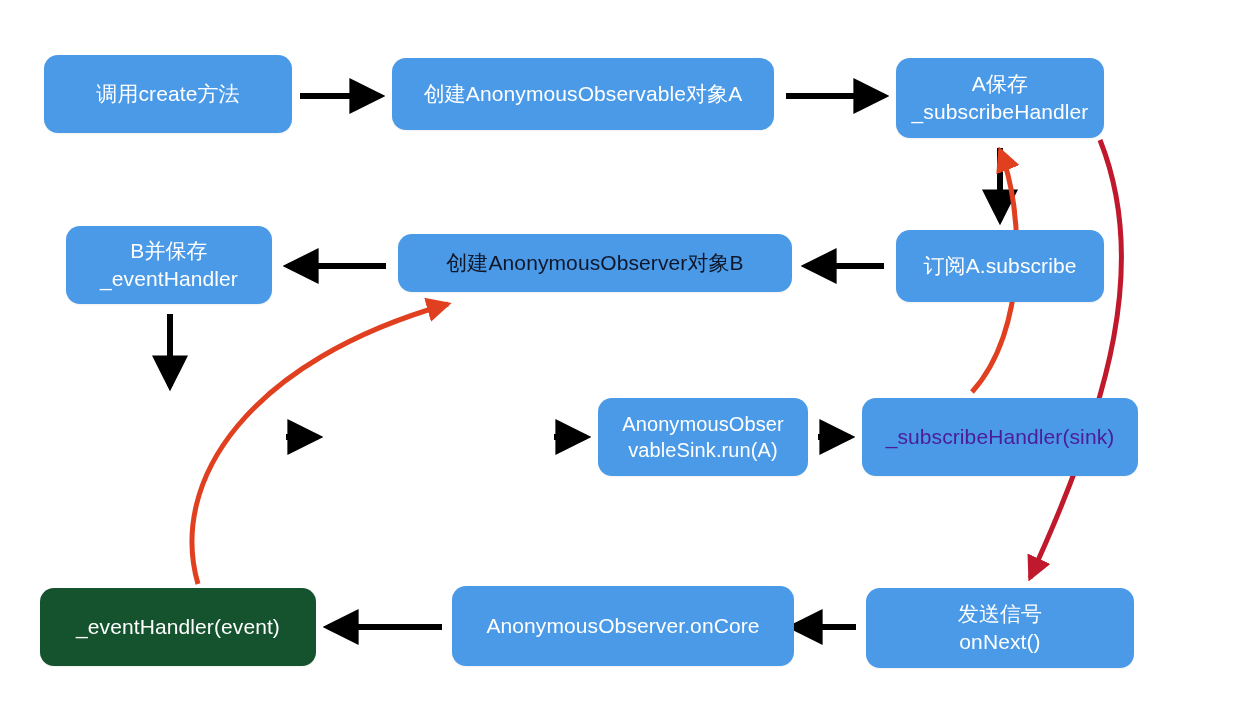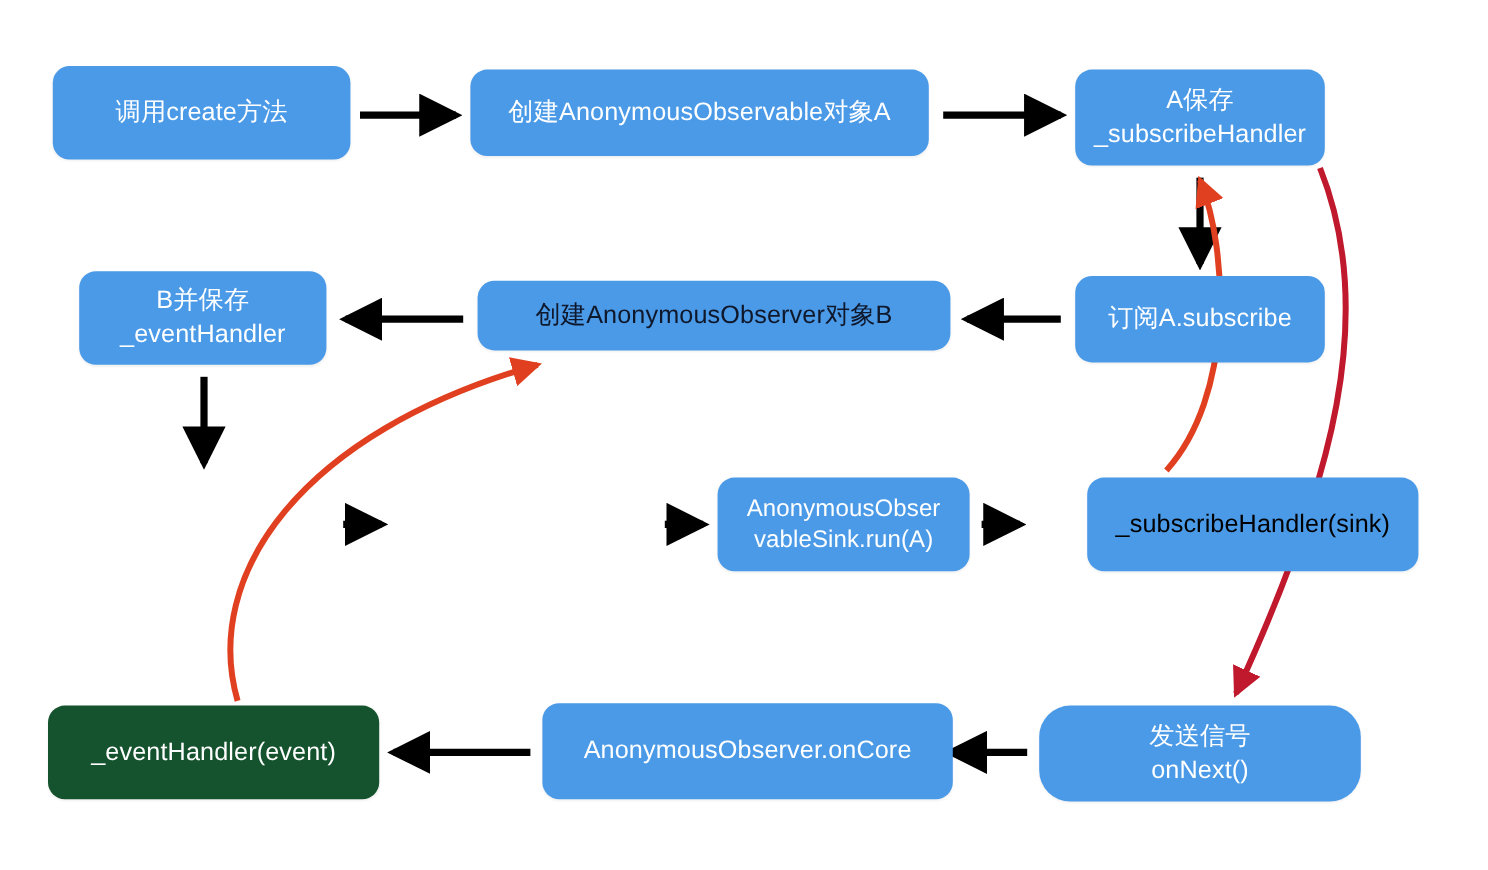--- a/index.html
+++ b/index.html
@@ -88,19 +88,19 @@
   <div class="node" style="left: 44px; top: 55px; width: 248px; height: 78px; background: rgb(74, 154, 232); color: rgb(255, 255, 255);">调用create方法</div>
   <div class="node" style="left: 392px; top: 58px; width: 382px; height: 72px; background: rgb(74, 154, 232); color: rgb(255, 255, 255);">创建AnonymousObservable对象A</div>
   <div class="node" style="left: 896px; top: 58px; width: 208px; height: 80px; background: rgb(74, 154, 232); color: rgb(255, 255, 255);">A保存
 _subscribeHandler</div>
   <div class="node" style="left: 66px; top: 226px; width: 206px; height: 78px; background: rgb(74, 154, 232); color: rgb(255, 255, 255);">B并保存
 _eventHandler</div>
   <div class="node" style="left: 398px; top: 234px; width: 394px; height: 58px; background: rgb(74, 154, 232); color: #0f172a;">创建AnonymousObserver对象B</div>
   <div class="node" style="left: 896px; top: 230px; width: 208px; height: 72px; background: rgb(74, 154, 232); color: rgb(255, 255, 255);">订阅A.subscribe</div>
   <div class="node small" style="left: 598px; top: 398px; width: 210px; height: 78px; background: rgb(74, 154, 232); color: rgb(255, 255, 255);">AnonymousObser
 vableSink.run(A)</div>
-  <div class="node" style="left: 906px; top: 398px; width: 276px; height: 78px; background: rgb(74, 154, 232); color: #000000;">_subscribeHandler(sink)</div>
+  <div class="node" style="left: 862px; top: 398px; width: 276px; height: 78px; background: rgb(74, 154, 232); color: #4c1d95;">_subscribeHandler(sink)</div>
   <div class="node" style="left: 40px; top: 588px; width: 276px; height: 78px; background: #14532d; color: rgb(255, 255, 255);">_eventHandler(event)</div>
   <div class="node" style="left: 452px; top: 586px; width: 342px; height: 80px; background: rgb(74, 154, 232); color: rgb(255, 255, 255);">AnonymousObserver.onCore</div>
-  <div class="node" style="left: 866px; top: 588px; width: 268px; height: 80px; background: rgb(74, 154, 232); color: rgb(255, 255, 255); border-radius: 26px;">发送信号
+  <div class="node" style="left: 866px; top: 588px; width: 268px; height: 80px; background: rgb(74, 154, 232); color: rgb(255, 255, 255);">发送信号
 onNext()</div>
 
 </div>
 
 </body></html>

